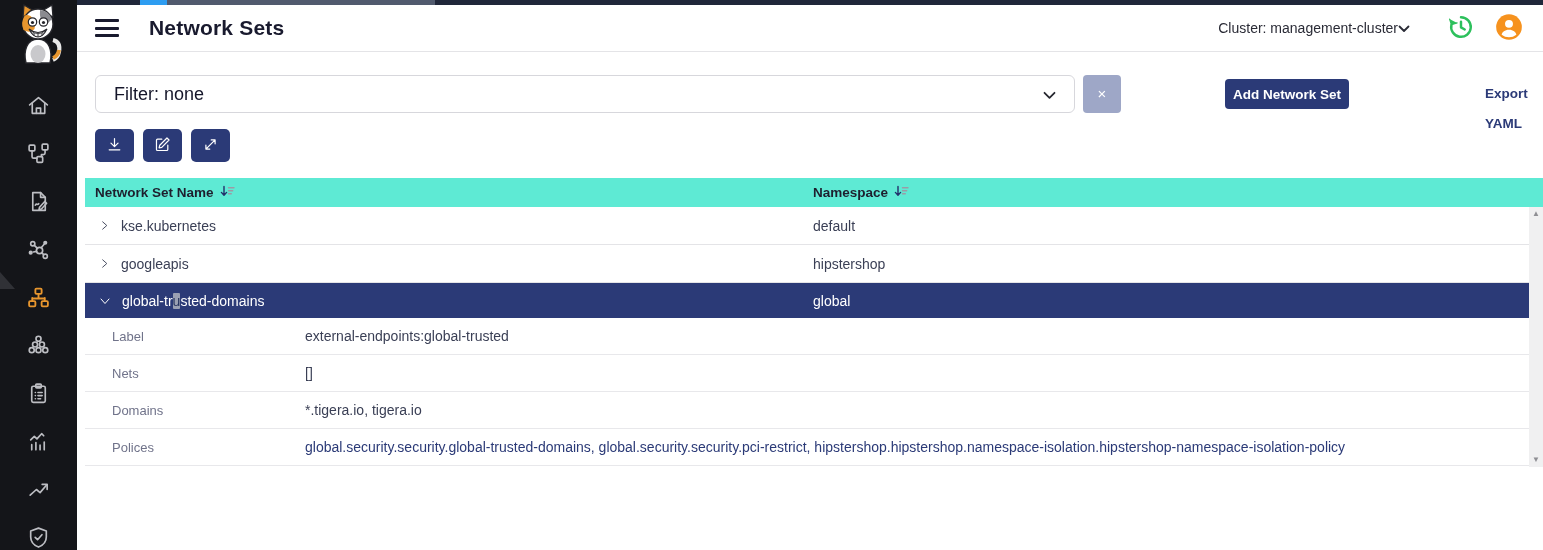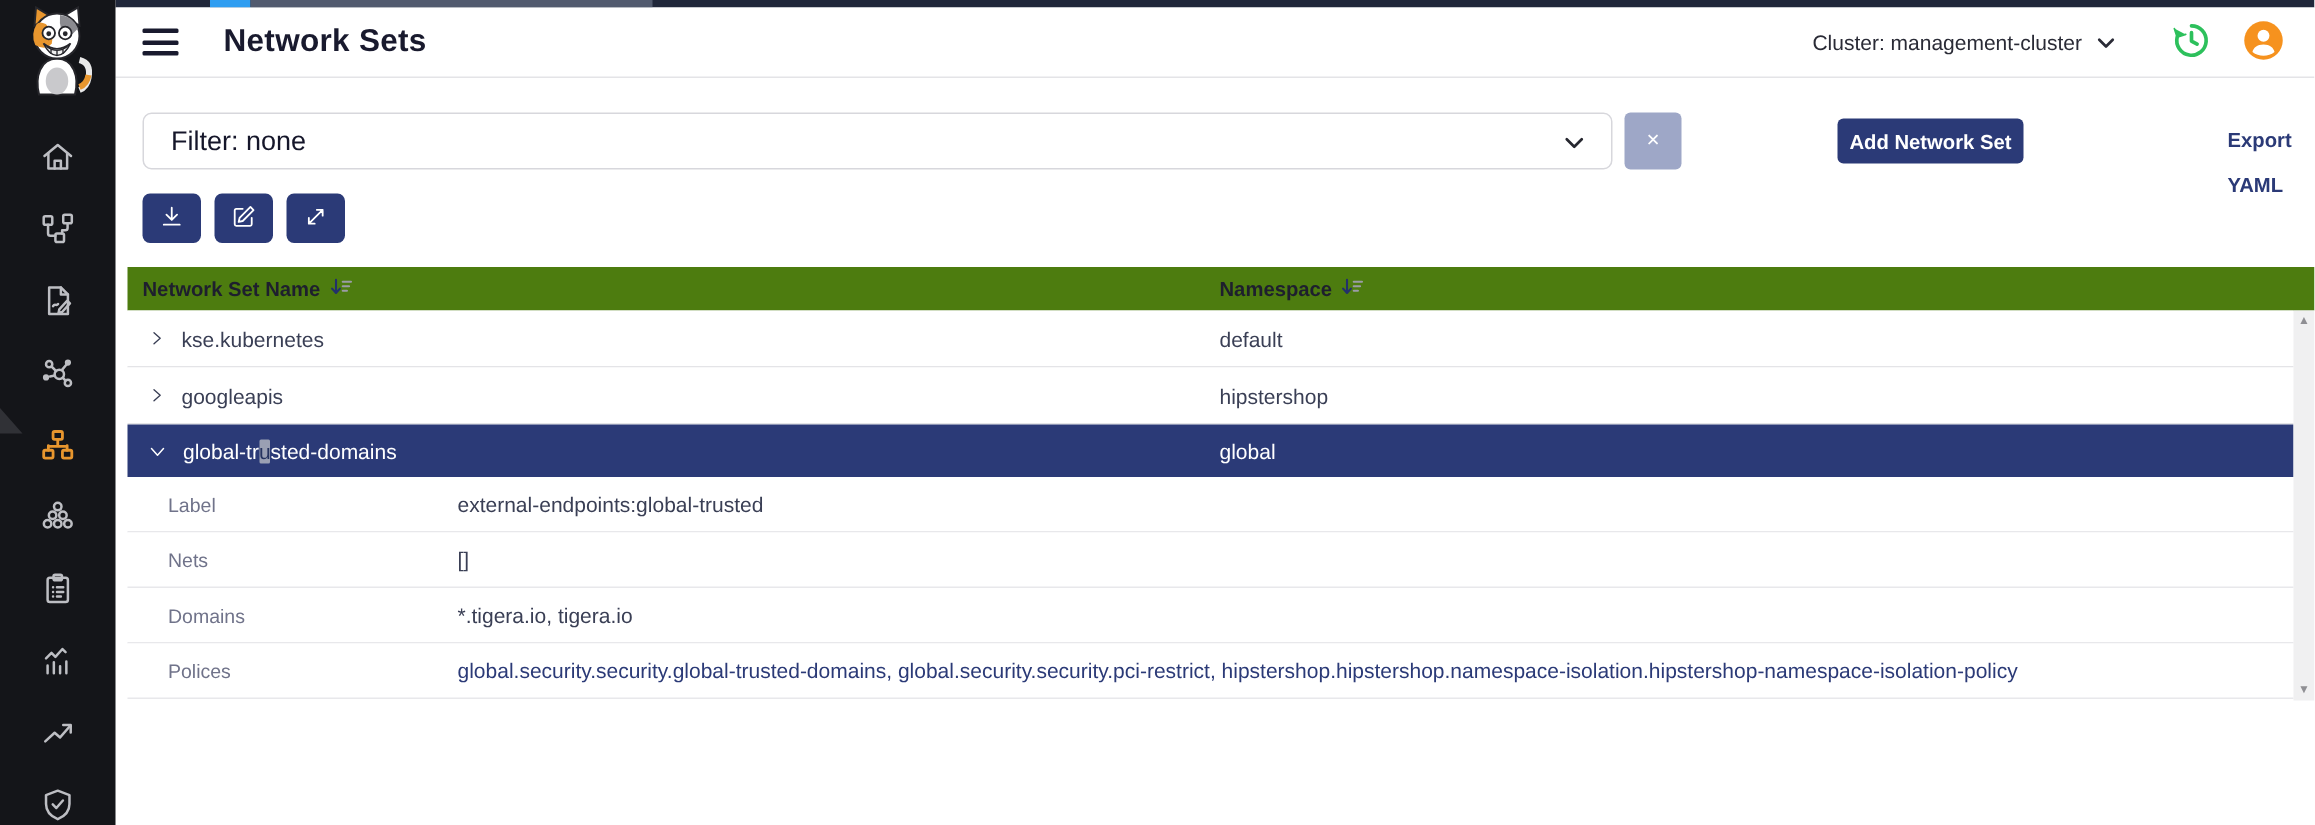--- a/index.html
+++ b/index.html
@@ -37,21 +37,21 @@
   
   .header {
     position:absolute; left:77px; top:5px; width:1466px; height:47px;
     background:#fff; border-bottom:1px solid #e4e4e7;
     display:flex; align-items:center;
   }
   .hamburger { margin-left:18px; width:24px; height:18px; display:flex; flex-direction:column; justify-content:space-between; cursor:pointer; }
   .hamburger span { display:block; height:3px; background:#191a2e; border-radius:1px; }
   .page-title { margin-left:30px; font-size:21px; font-weight:700; color:#191a2e; letter-spacing:.2px; }
   .header-right { margin-left:auto; display:flex; align-items:center; padding-right:20px; }
-  .cluster-select { display:flex; align-items:center; gap:10px; font-size:14px; color:#2a2b36; cursor:pointer; margin-right:37px; }
+  .cluster-select { display:flex; align-items:center; font-size:14px; color:#2a2b36; cursor:pointer; margin-right:37px; }
   .icon-btn { border:none; background:transparent; cursor:pointer; display:flex; align-items:center; padding:0; }
   .history-btn { margin-right:20px; }
 
   
   .filter-box {
     position:absolute; left:95px; top:75px; width:980px; height:38px;
     border:1px solid #d7d7dc; border-radius:6px; background:#fff;
     display:flex; align-items:center; padding:0 18px;
     font-size:18px; color:#15162a; cursor:pointer;
   }
@@ -74,21 +74,21 @@
   .action-btns { position:absolute; left:95px; top:129px; display:flex; gap:9px; }
   .action-btn {
     width:39px; height:33px; background:#2b3a77; border:none; border-radius:5px;
     display:flex; align-items:center; justify-content:center; cursor:pointer;
   }
   .action-btn svg { stroke:#fff; fill:none; stroke-width:1.7; stroke-linecap:round; stroke-linejoin:round; }
 
   
   .tbl-header {
     position:absolute; left:85px; top:178px; width:1458px; height:29px;
-    background:#4d7c0f; display:flex; align-items:center;
+    background:#5eead4; display:flex; align-items:center;
     font-size:13.5px; font-weight:700; color:#1e1f2e;
   }
   .col-name { margin-left:10px; display:flex; align-items:center; gap:6px; cursor:pointer; }
   .col-ns { position:absolute; left:728px; display:flex; align-items:center; gap:6px; cursor:pointer; }
 
   .tbl-body { position:absolute; left:85px; top:207px; width:1444px; }
   .row {
     position:relative; height:38px; border-bottom:1px solid #e4e4e7;
     display:flex; align-items:center; font-size:14px; color:#3a3f55; cursor:pointer;
     background:#fff;

